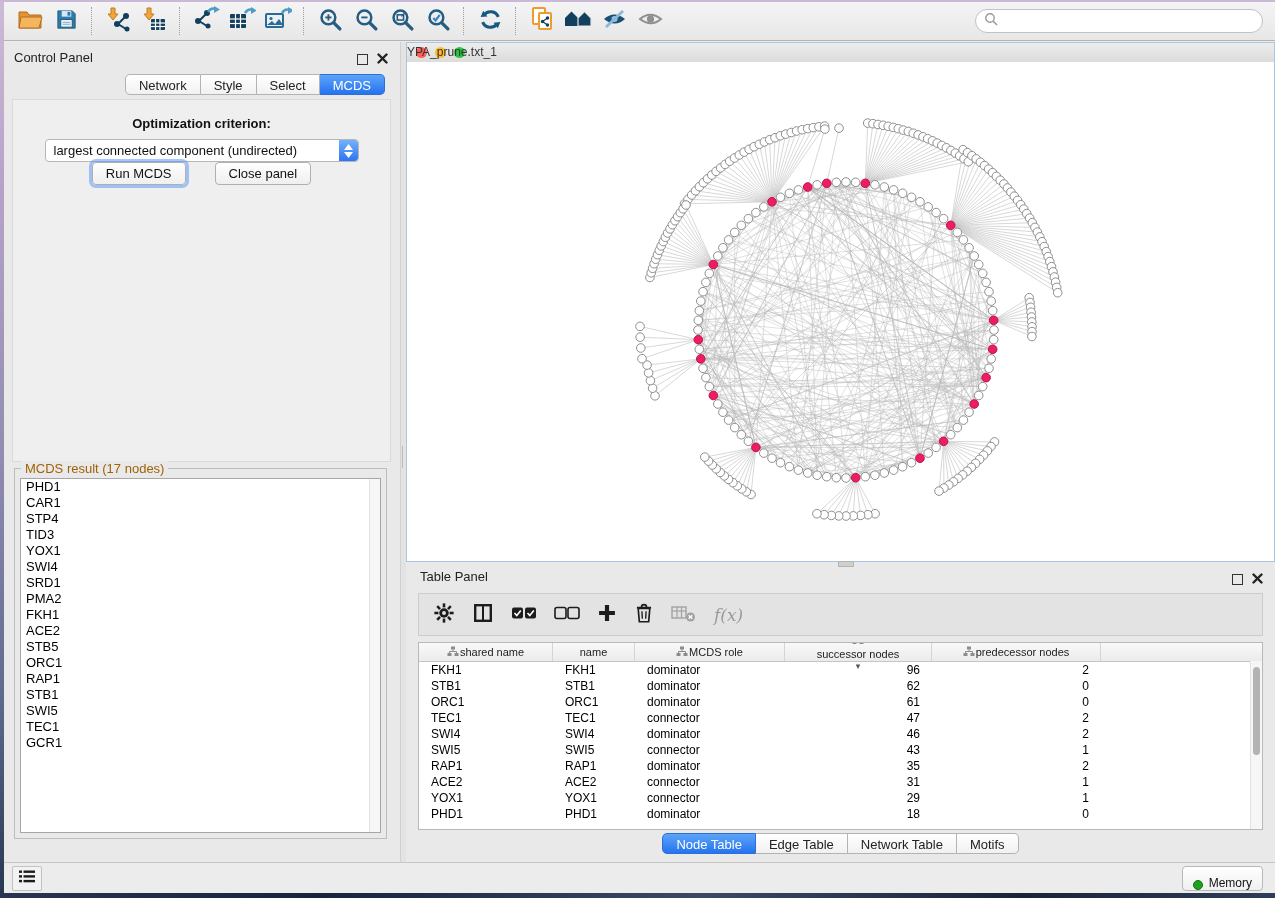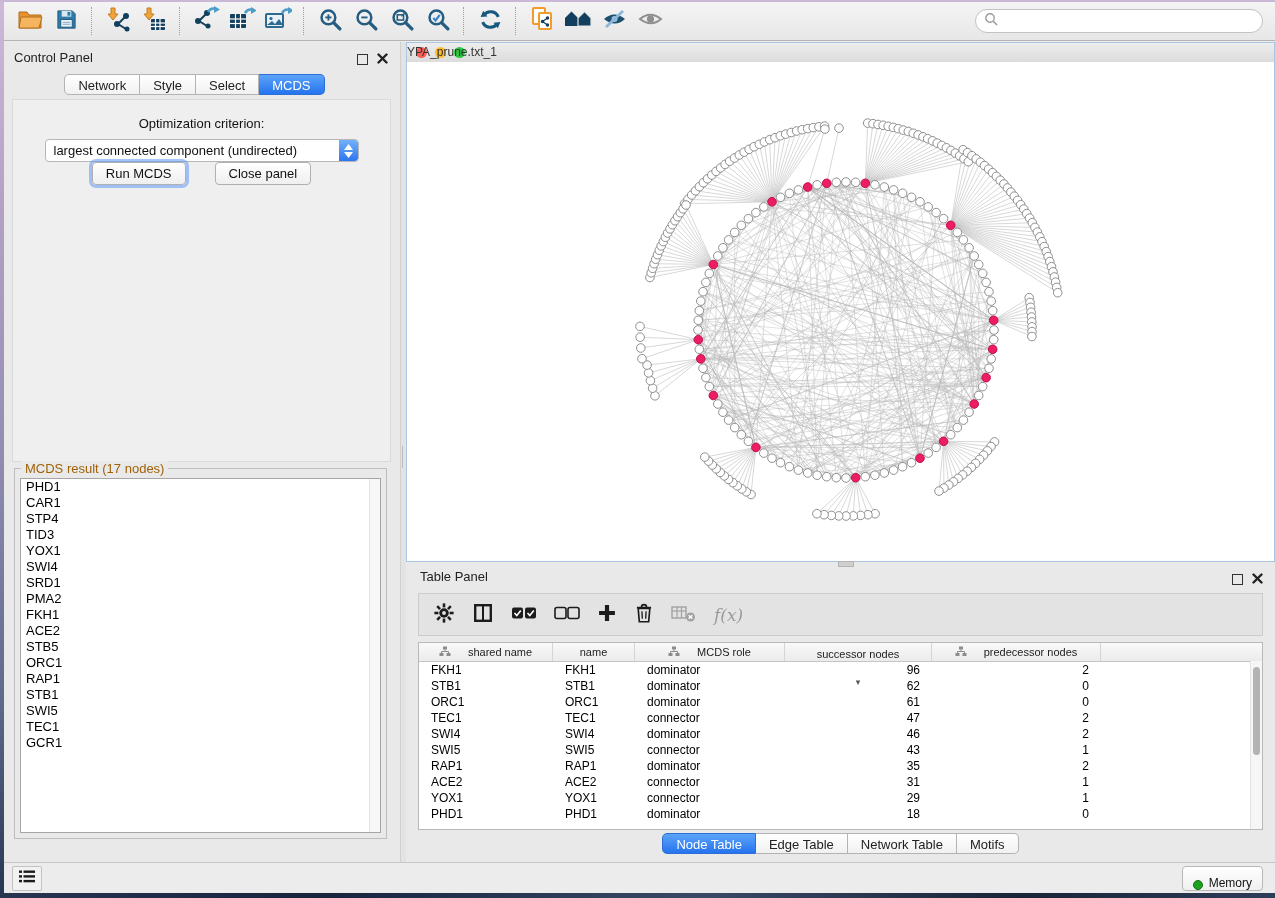--- a/index.html
+++ b/index.html
@@ -20,28 +20,28 @@
   #search-box{margin-left:auto;margin-right:12px;width:288px;height:24px;background:#fff;
     border:1px solid #c2c2c2;border-radius:12px;display:flex;align-items:center;padding-left:8px;box-sizing:border-box;}
   #search-box input{border:none;outline:none;flex:1;font-size:12px;background:transparent;margin-left:5px;}
 
   
   #control-panel{position:absolute;left:4px;top:42px;width:397px;bottom:36px;background:#e9e9e9;box-sizing:border-box;border-right:1px solid #d0d0d0;}
   .panel-title{font-size:13px;color:#222;text-align:right;}
   .panel-controls{position:absolute;right:12px;top:8px;display:flex;gap:9px;align-items:center;}
   .float-box{width:9px;height:9px;border:1.5px solid #333;display:inline-block;}
   #cp-title{position:absolute;left:10px;top:8px;}
-  #cp-tabs{position:absolute;left:0;right:15px;top:32px;display:flex;justify-content:center;}
+  #cp-tabs{position:absolute;left:0;right:15px;top:32px;display:flex;justify-content:flex-end;}
   .seg{height:21px;line-height:21px;padding:0 13px;font-size:13px;color:#222;background:linear-gradient(#ffffff,#f1f1f1);
     border:1px solid #b3b3b3;border-left:none;box-sizing:border-box;}
   .seg:first-child{border-left:1px solid #b3b3b3;border-radius:5px 0 0 5px;}
   .seg:last-child{border-radius:0 5px 5px 0;}
   .seg.active{background:linear-gradient(#5ca4f8,#2573ef);color:#fff;border-color:#2d6fd6;}
   #cp-inner{position:absolute;left:8px;right:9px;top:57px;height:361px;background:#efefef;border:1px solid #dadada;text-align:center;}
-  #opt-label{margin-top:16px;font-size:13px;color:#111;}
+  #opt-label{margin-top:16px;font-size:13px;color:#111;font-weight:bold;}
   #criterion-select{margin:8px auto 0;width:314px;height:23px;background:#fff;border:1px solid #b6b6b6;border-radius:4px;
     display:flex;align-items:center;overflow:hidden;box-sizing:border-box;}
   #criterion-select .sel-text{flex:1;text-align:left;padding-left:8px;font-size:13px;color:#111;white-space:nowrap;}
   #criterion-select .sel-btn{width:19px;align-self:stretch;background:linear-gradient(#72b2fb,#2e75f0);
     display:flex;flex-direction:column;align-items:center;justify-content:center;gap:2px;border-radius:0 3px 3px 0;}
   #cp-buttons{display:flex;justify-content:center;gap:29px;}
   .btn{height:23px;padding:0 13px;font-size:13px;color:#111;background:linear-gradient(#ffffff,#efefef);
     border:1px solid #b0b0b0;border-radius:4px;box-sizing:border-box;}
   .btn.focused{box-shadow:0 0 0 3px rgba(92,153,250,.55);}
   #result-group{position:absolute;left:10px;right:13px;top:426px;height:371px;border:1px solid #bdbdbd;box-sizing:border-box;}
@@ -65,21 +65,21 @@
   #hsplit-grip{position:absolute;left:838px;top:561px;width:14px;height:4px;background:#cfcfcf;border:1px solid #b5b5b5;z-index:5;}
 
   
   #table-panel{position:absolute;left:406px;top:562px;right:0;bottom:36px;background:#e9e9e9;box-sizing:border-box;}
   #tp-title{position:absolute;left:14px;top:7px;}
   #tp-toolbar{position:absolute;left:12px;right:12px;top:31px;height:43px;background:#e3e3e3;border:1px solid #cccccc;
     display:flex;align-items:center;padding-left:14px;gap:17px;box-sizing:border-box;}
   .fx{font-family:"DejaVu Serif","Liberation Serif",serif;font-style:italic;font-size:17px;color:#9a9a9a;}
   #tp-table{position:absolute;left:12px;right:12px;top:80px;height:188px;background:#fff;border:1px solid #b9b9b9;box-sizing:border-box;overflow:hidden;}
   #thead{height:18px;display:flex;background:linear-gradient(#f9f9f9,#ebebeb);border-bottom:1px solid #c6c6c6;font-size:11px;color:#222;}
-  .th{display:flex;align-items:center;justify-content:center;gap:17px;border-right:1px solid #d5d5d5;box-sizing:border-box;flex:none;}
+  .th{display:flex;align-items:center;justify-content:center;gap:1px;border-right:1px solid #d5d5d5;box-sizing:border-box;flex:none;}
   .c0{width:134px;}.c1{width:82px;}.c2{width:150px;}.c3{width:147px;flex-direction:column;}.c4{width:169px;}
   .cf{flex:1;border-right:none;}
   .tr{height:16px;display:flex;font-size:12px;color:#000;}
   .td{box-sizing:border-box;flex:none;padding:0 12px;line-height:16px;white-space:nowrap;overflow:hidden;}
   .td.num{text-align:right;}
   #tscroll{position:absolute;right:0;top:18px;bottom:0;width:11px;background:#f6f6f6;border-left:1px solid #e2e2e2;}
   #tthumb{position:absolute;left:2px;top:6px;width:7px;height:88px;background:#b3b3b3;border-radius:4px;}
   #tp-tabs{position:absolute;left:0;right:0;top:271px;display:flex;justify-content:center;}
   .sortv{color:#555;font-size:9px;}
 

